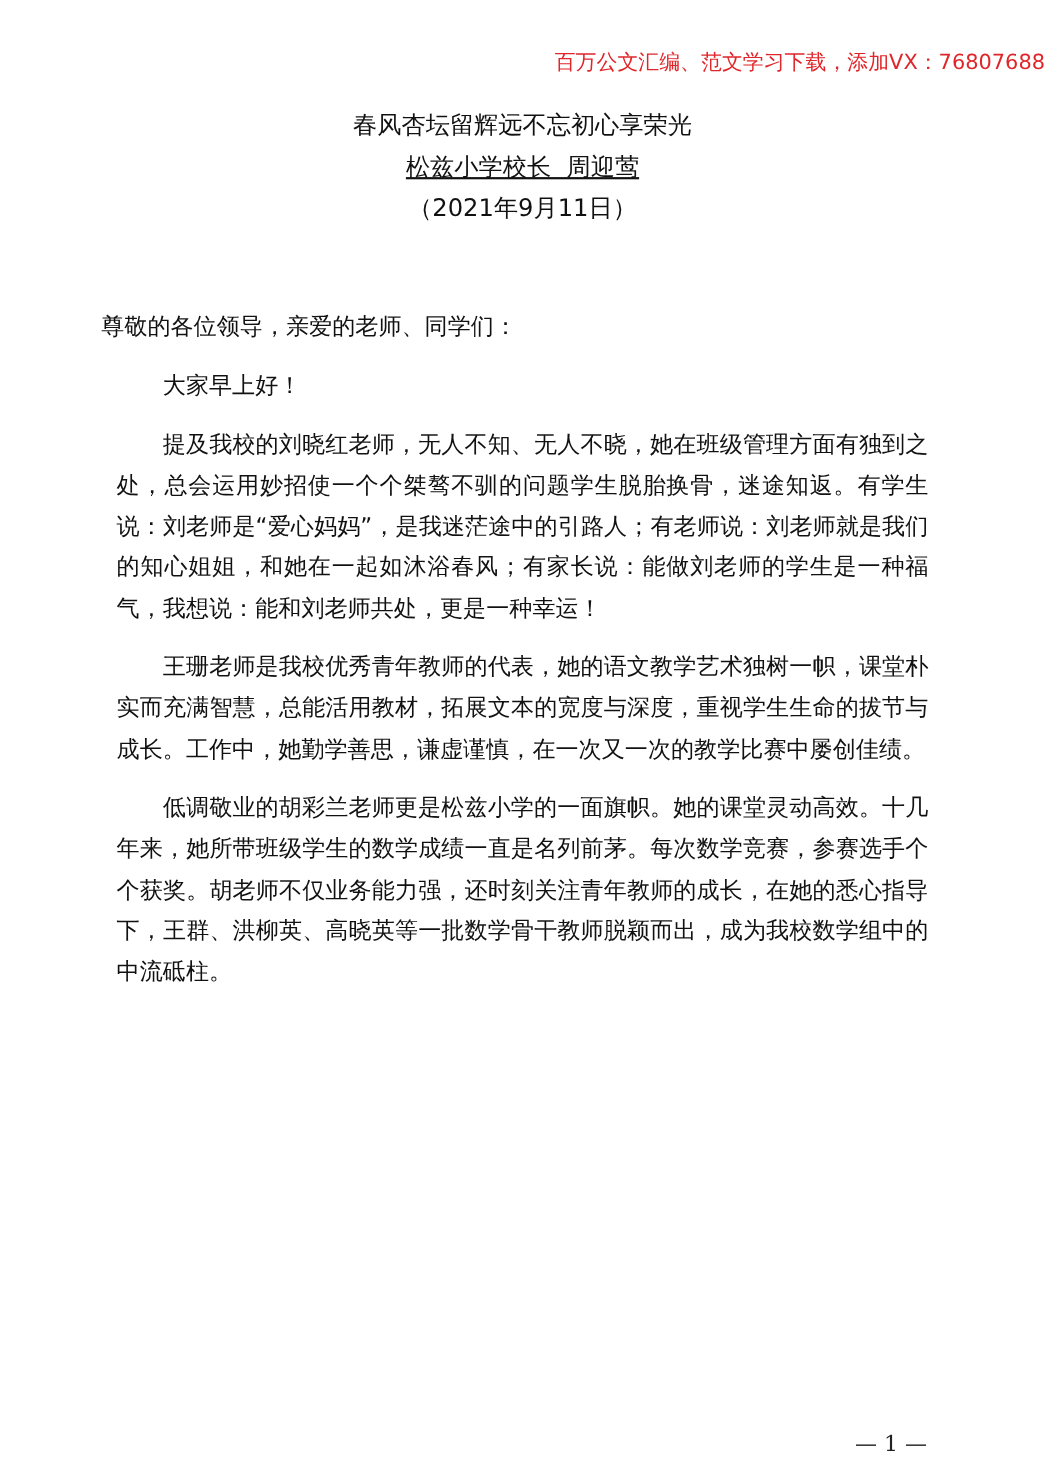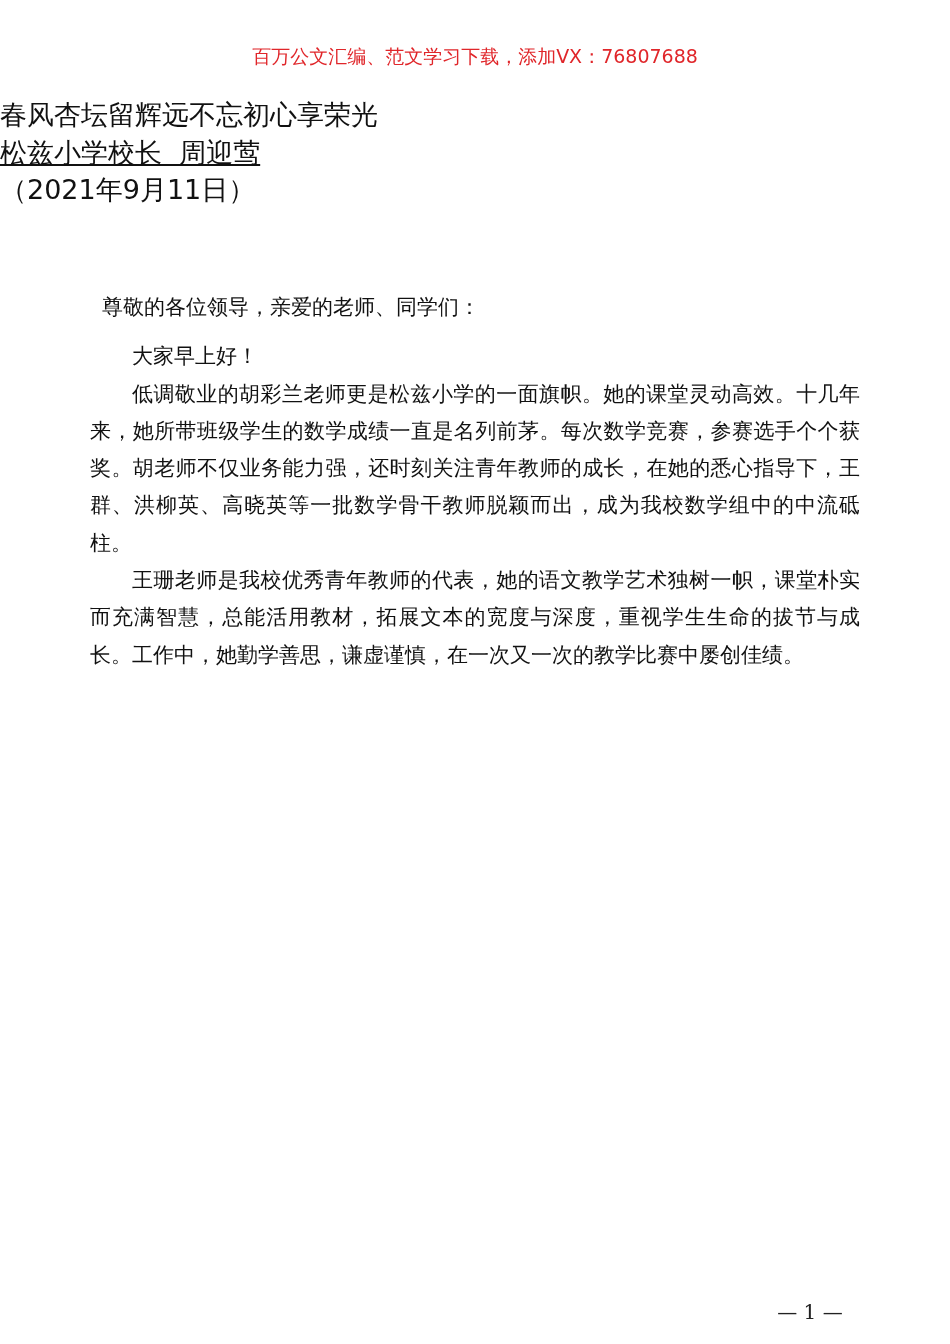--- a/index.html
+++ b/index.html
@@ -13,46 +13,46 @@
       position: relative;
       overflow: hidden;
       font-family: "DejaVu Sans", "Liberation Sans", sans-serif;
       color: #111111;
     }
     .watermark {
       position: absolute;
       top: 44px;
       left: 0;
       width: 950px;
-      text-align: center;
+      text-align: right;
       font-size: 19px;
       color: #e0262a;
       letter-spacing: 0px;
     }
     .title-block {
       position: absolute;
       top: 96px;
       left: 0;
       width: 950px;
-      text-align: left;
-      font-size: 27px;
+      text-align: center;
+      font-size: 22px;
       line-height: 37.5px;
     }
     .title-line { display: block; }
     .body {
       position: absolute;
       top: 277px;
       left: 90px;
       width: 770px;
       font-size: 21px;
       line-height: 37.3px;
       text-align: justify;
     }
-    .salutation { margin: 12px; text-indent: 0; }
-    .para { margin: 0; text-indent: 2em; }
+    .salutation { margin: 2px; text-indent: 0; }
+    .para { margin: 16px; text-indent: 2em; }
     .page-number {
       position: absolute;
       top: 1300px;
       left: 760px;
       width: 100px;
       text-align: center;
       font-family: "DejaVu Serif", "Liberation Serif", serif;
       font-size: 20px;
       color: #222222;
     }
@@ -64,17 +64,18 @@
 
 <div class="title-block">
   <span class="title-line">春风杏坛留辉远不忘初心享荣光</span>
   <span class="title-line" style="white-space: pre; text-decoration: underline;">松兹小学校长  周迎莺</span>
   <span class="title-line">（2021年9月11日）</span>
 </div>
 
 <div class="body">
   <p class="salutation">尊敬的各位领导，亲爱的老师、同学们：</p>
   <p class="para">大家早上好！</p>
+  <p class="para">提及我校的刘晓红老师，无人不知、无人不晓，她在班级管理方面有独到之处，总会运用妙招使一个个桀骜不驯的问题学生脱胎换骨，迷途知返。有学生说：刘老师是“爱心妈妈”，是我迷茫途中的引路人；有老师说：刘老师就是我们的知心姐姐，和她在一起如沐浴春风；有家长说：能做刘老师的学生是一种福气，我想说：能和刘老师共处，更是一种幸运！</p>
+  <p class="para">王珊老师是我校优秀青年教师的代表，她的语文教学艺术独树一帜，课堂朴实而充满智慧，总能活用教材，拓展文本的宽度与深度，重视学生生命的拔节与成长。工作中，她勤学善思，谦虚谨慎，在一次又一次的教学比赛中屡创佳绩。</p>
   <p class="para">低调敬业的胡彩兰老师更是松兹小学的一面旗帜。她的课堂灵动高效。十几年来，她所带班级学生的数学成绩一直是名列前茅。每次数学竞赛，参赛选手个个获奖。胡老师不仅业务能力强，还时刻关注青年教师的成长，在她的悉心指导下，王群、洪柳英、高晓英等一批数学骨干教师脱颖而出，成为我校数学组中的中流砥柱。</p>
-  <p class="para">王珊老师是我校优秀青年教师的代表，她的语文教学艺术独树一帜，课堂朴实而充满智慧，总能活用教材，拓展文本的宽度与深度，重视学生生命的拔节与成长。工作中，她勤学善思，谦虚谨慎，在一次又一次的教学比赛中屡创佳绩。</p>
 </div>
 
 <div class="page-number">— 1 —</div>
 
 </body></html>

